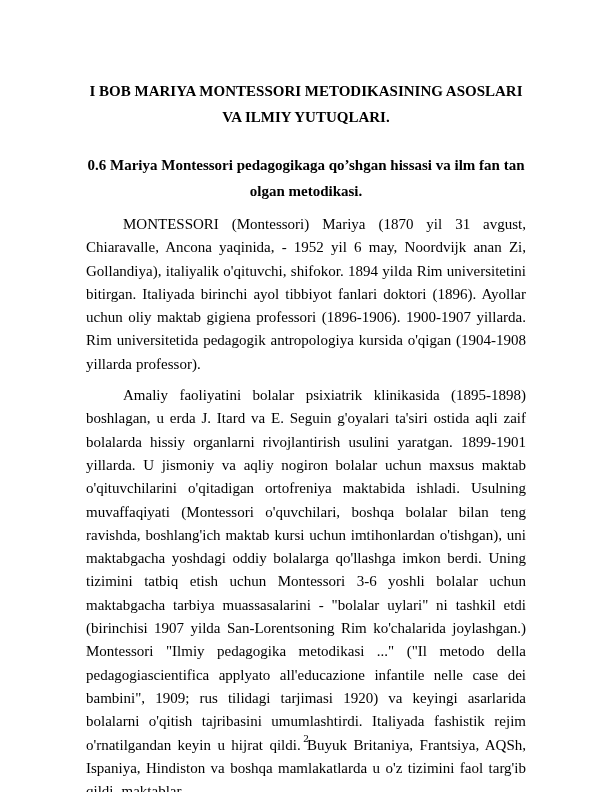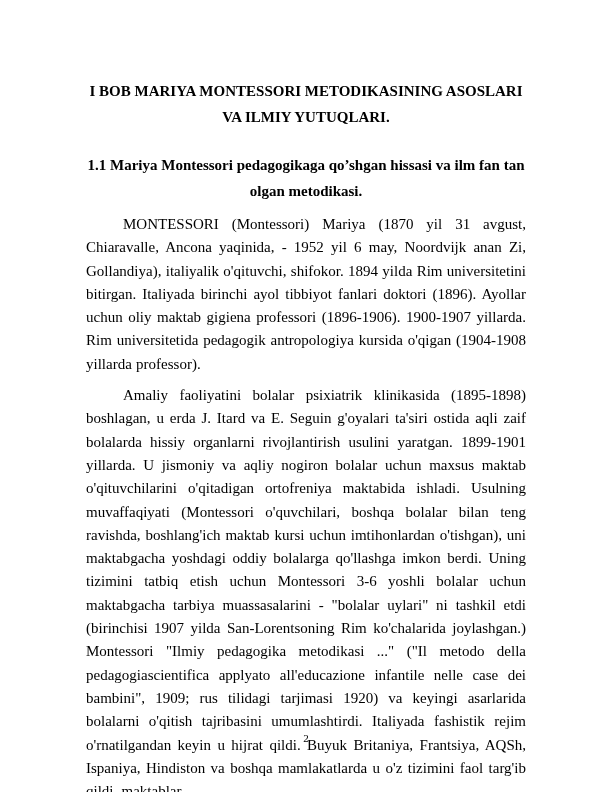--- a/index.html
+++ b/index.html
@@ -53,20 +53,20 @@
     font-size: 11px;
     line-height: 14px;
   }
 </style>
 </head>
 <body>
 
 <div class="page">
   <h1 class="chapter-title">I BOB MARIYA MONTESSORI METODIKASINING ASOSLARI VA ILMIY YUTUQLARI.</h1>
 
-  <h2 class="section-title">1.1 Mariya Montessori pedagogikaga qo’shgan hissasi va ilm fan tan olgan metodikasi.</h2>
+  <h2 class="section-title">0.6 Mariya Montessori pedagogikaga qo’shgan hissasi va ilm fan tan olgan metodikasi.</h2>
 
   <p class="body-para">MONTESSORI (Montessori) Mariya (1870 yil 31 avgust, Chiaravalle, Ancona yaqinida, - 1952 yil 6 may, Noordvijk anan Zi, Gollandiya), italiyalik o'qituvchi, shifokor. 1894 yilda Rim universitetini bitirgan. Italiyada birinchi ayol tibbiyot fanlari doktori (1896). Ayollar uchun oliy maktab gigiena professori (1896-1906). 1900-1907 yillarda. Rim universitetida pedagogik antropologiya kursida o'qigan (1904-1908 yillarda professor).</p>
 
   <p class="body-para">Amaliy faoliyatini bolalar psixiatrik klinikasida (1895-1898) boshlagan, u erda J. Itard va E. Seguin g'oyalari ta'siri ostida aqli zaif bolalarda hissiy organlarni rivojlantirish usulini yaratgan. 1899-1901 yillarda. U jismoniy va aqliy nogiron bolalar uchun maxsus maktab o'qituvchilarini o'qitadigan ortofreniya maktabida ishladi. Usulning muvaffaqiyati (Montessori o'quvchilari, boshqa bolalar bilan teng ravishda, boshlang'ich maktab kursi uchun imtihonlardan o'tishgan), uni maktabgacha yoshdagi oddiy bolalarga qo'llashga imkon berdi. Uning tizimini tatbiq etish uchun Montessori 3-6 yoshli bolalar uchun maktabgacha tarbiya muassasalarini - "bolalar uylari" ni tashkil etdi (birinchisi 1907 yilda San-Lorentsoning Rim ko'chalarida joylashgan.) Montessori "Ilmiy pedagogika metodikasi ..." ("Il metodo della pedagogiascientifica applyato all'educazione infantile nelle case dei bambini", 1909; rus tilidagi tarjimasi 1920) va keyingi asarlarida bolalarni o'qitish tajribasini umumlashtirdi. Italiyada fashistik rejim o'rnatilgandan keyin u hijrat qildi. Buyuk Britaniya, Frantsiya, AQSh, Ispaniya, Hindiston va boshqa mamlakatlarda u o'z tizimini faol targ'ib qildi, maktablar</p>
 
   <div class="page-number">2</div>
 </div>
 
 </body></html>

